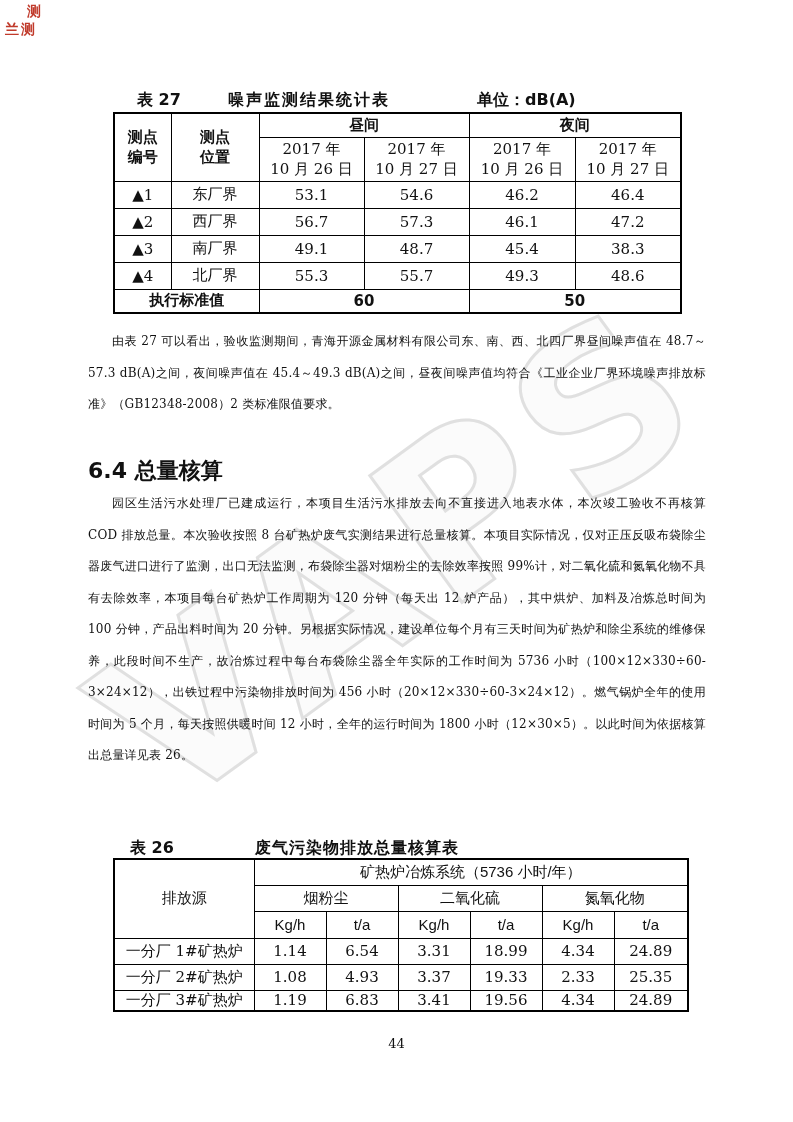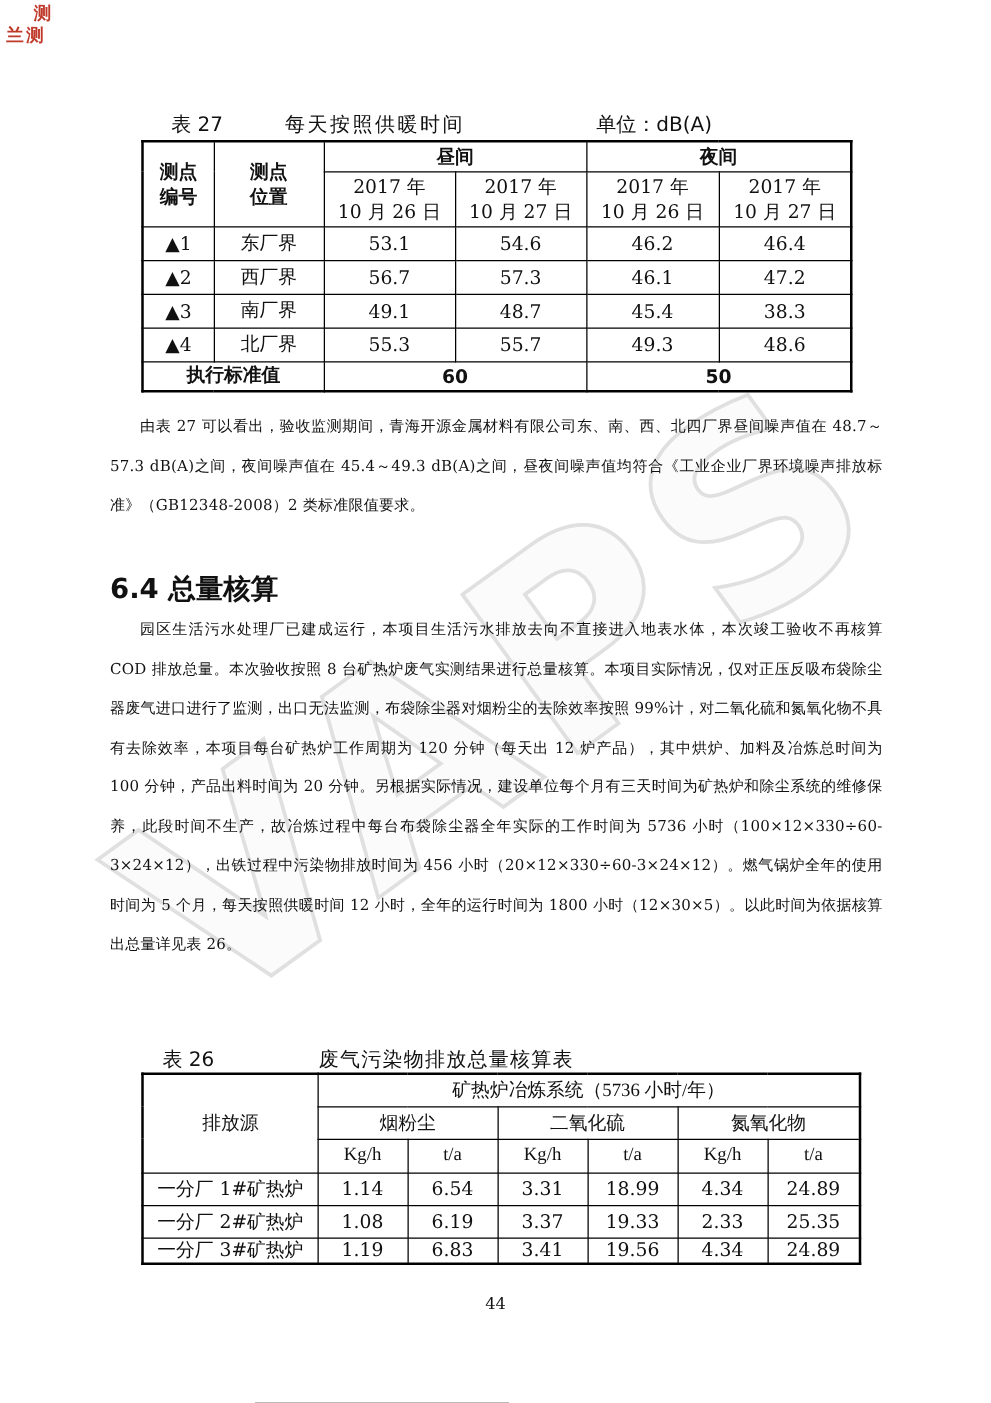--- a/index.html
+++ b/index.html
@@ -35,41 +35,41 @@
     left: 5px; top: 2px;
     color: #c03a2b;
     font-family: "DejaVu Serif", serif;
     font-size: 14px; line-height: 18px; font-weight: 700;
     letter-spacing: 2px;
   }
   #corner-stamp .s1 { padding-left: 22px; }
   
   .caption-abs {
     font-family: "DejaVu Sans", "Liberation Sans", sans-serif;
-    font-weight: 400; font-size: 16px; white-space: nowrap;
+    font-weight: 700; font-size: 16px; white-space: nowrap;
   }
   
   table { border-collapse: collapse; table-layout: fixed; background: transparent; }
   th, td {
     border: 1px solid #000;
     text-align: center; vertical-align: middle;
     font-size: 15px; padding: 0;
     overflow: hidden;
   }
   th {
     font-family: "DejaVu Sans", "Liberation Sans", sans-serif;
     font-weight: 700;
   }
   td { font-family: "DejaVu Serif", "Liberation Serif", serif; font-weight: 400; }
   #noise-table, #emission-table { border: 2px solid #000; }
   .pre { white-space: pre-line; line-height: 20px; }
   #noise-table td.std, #noise-table td.stdlabel {
     font-family: "DejaVu Sans", sans-serif; font-weight: 700; font-size: 15px;
   }
-  #emission-table th { font-family: Liberation Serif, serif; font-weight: 400; font-size: 15px; }
+  #emission-table th { font-family: Liberation Sans, sans-serif; font-weight: 400; font-size: 15px; }
   
   .body-par {
     width: 618px;
     font-size: 12px;
     line-height: 31.5px;
     text-align: justify;
     text-indent: 2em;
     letter-spacing: 0.2px;
   }
   #section-heading {
@@ -88,21 +88,21 @@
 <div id="page">
 
   <div id="watermark">VAPS</div>
 
   <div id="corner-stamp" class="layer">
     <div class="s1">测</div>
     <div class="s2">兰测</div>
   </div>
 
   <div class="layer caption-abs" style="left:137px; top:90px;">表 27</div>
-  <div class="layer caption-abs" style="left:228px; top:90px; letter-spacing:2px;">每天按照供暖时间</div>
+  <div class="layer caption-abs" style="left:228px; top:90px; letter-spacing:2px;">噪声监测结果统计表</div>
   <div class="layer caption-abs" style="left:477px; top:90px;">单位：dB(A)</div>
 
   <table id="noise-table" class="layer" style="left:113px; top:112px; width:567px;">
     <colgroup>
       <col style="width:57px">
         <col style="width:88px">
         <col style="width:105px">
       <col style="width:105px">
         <col style="width:106px">
         <col style="width:106px">
@@ -208,21 +208,21 @@
       <td>1.14</td>
       <td>6.54</td>
       <td>3.31</td>
       <td>18.99</td>
       <td>4.34</td>
       <td>24.89</td>
     </tr>
     <tr style="height:26px">
       <td>一分厂 2#矿热炉</td>
       <td>1.08</td>
-      <td>6.19</td>
+      <td>4.93</td>
       <td>3.37</td>
       <td>19.33</td>
       <td>2.33</td>
       <td>25.35</td>
     </tr>
     <tr style="height:14px">
       <td>一分厂 3#矿热炉</td>
       <td>1.19</td>
       <td>6.83</td>
       <td>3.41</td>

